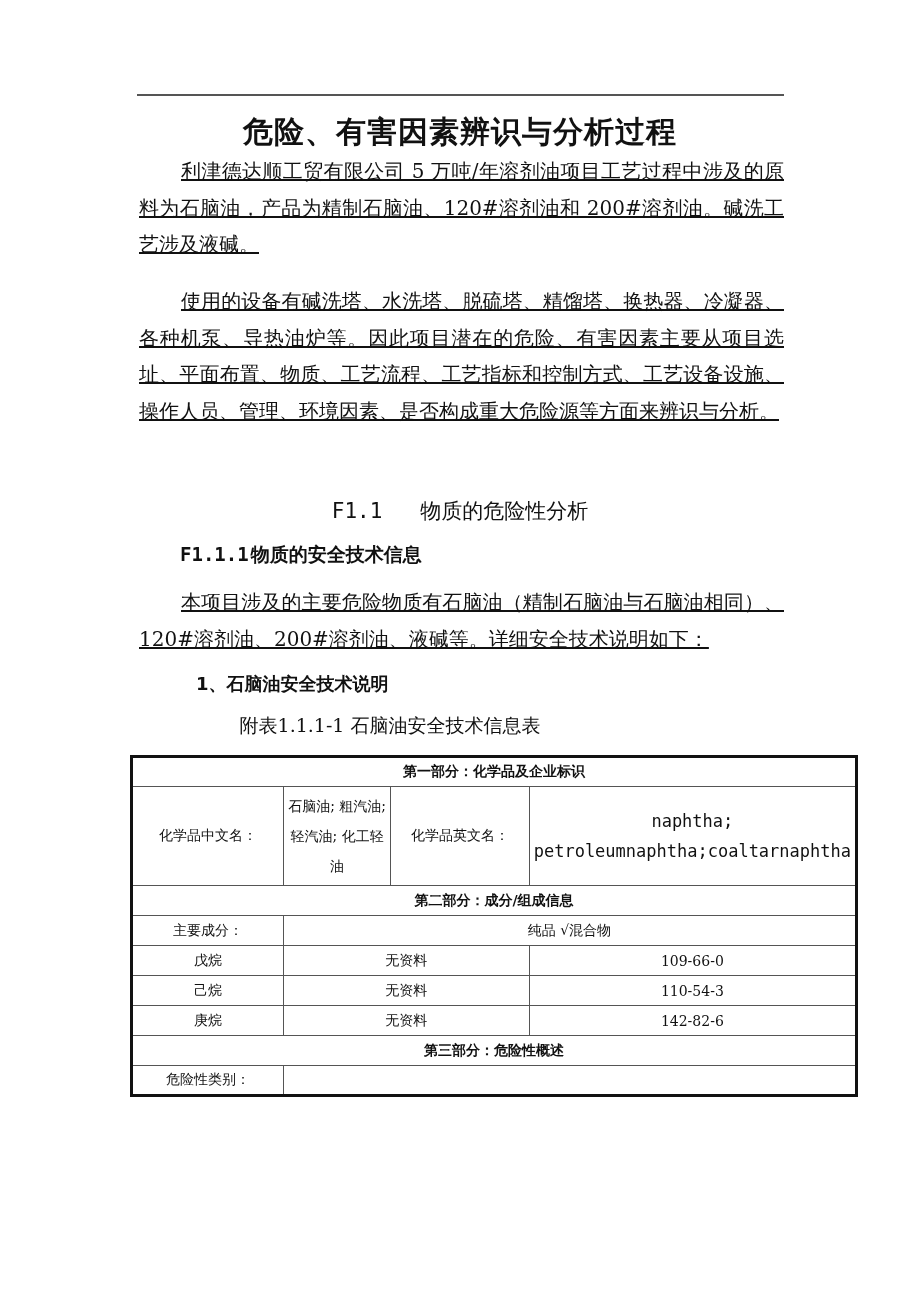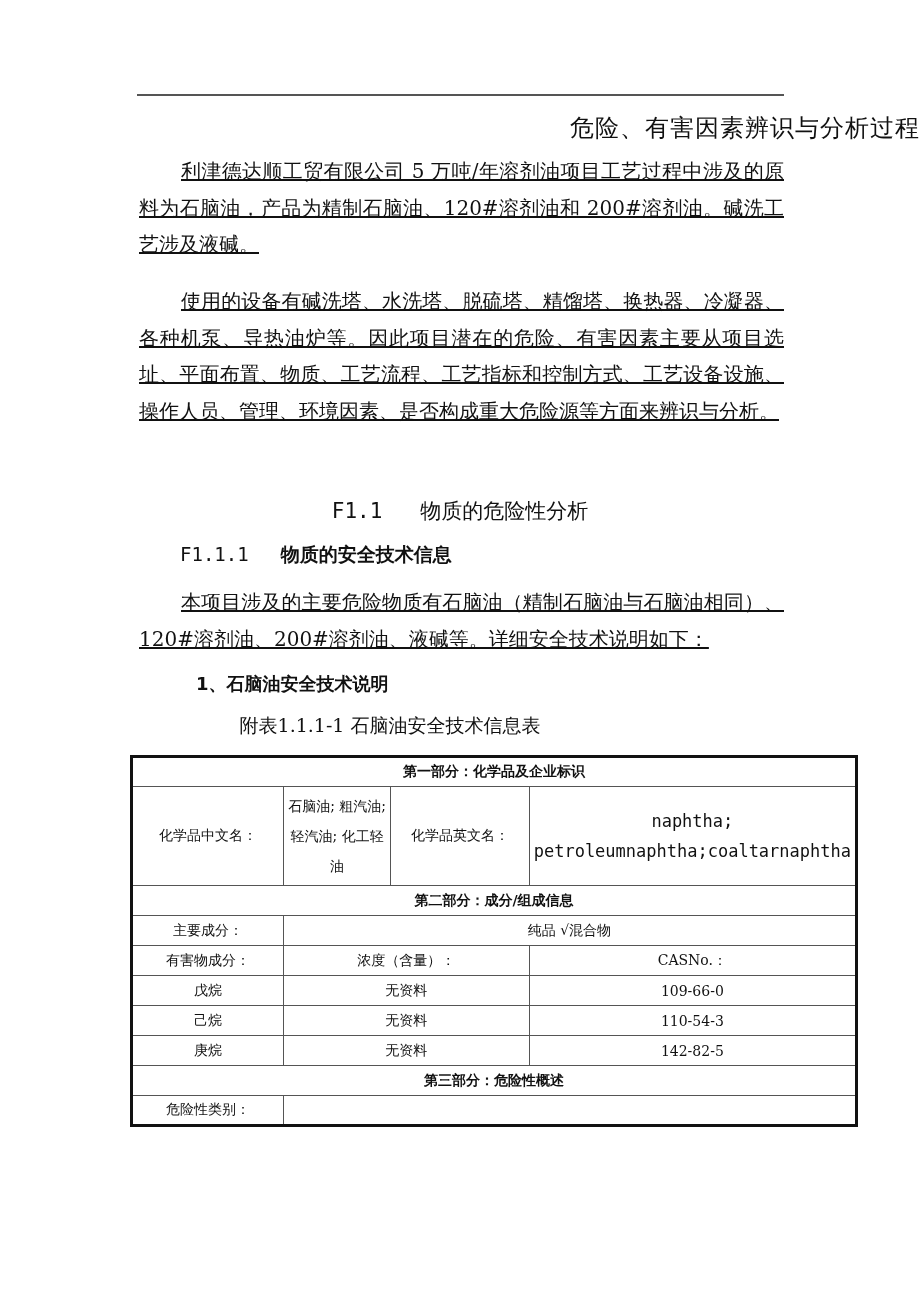--- a/index.html
+++ b/index.html
@@ -1,27 +1,27 @@
 <!DOCTYPE html>
 <html><head>
 <meta charset="utf-8">
 <style>
   html, body { margin: 0; padding: 0; background: #ffffff; }
   body { width: 920px; height: 1302px; position: relative; overflow: hidden;
          font-family: "DejaVu Serif", "Liberation Serif", serif; color: #111; }
   .rule { position: absolute; left: 137px; top: 94px; width: 647px; height: 2px; background: #555; }
-  .title { position: absolute; left: 0; width: 920px; top: 112px; text-align: right;
-           font-family: "DejaVu Sans", sans-serif; font-size: 24px; font-weight: normal; letter-spacing: 1px; }
+  .title { position: absolute; left: 0; width: 920px; top: 112px; text-align: center;
+           font-family: "DejaVu Sans", sans-serif; font-size: 30px; font-weight: bold; letter-spacing: 1px; }
   .para { position: absolute; left: 139px; width: 645px; font-size: 20px; line-height: 36.7px;
           text-align: justify; text-decoration: underline; }
   .para p { margin: 0; text-indent: 42px; }
   .h2 { position: absolute; left: 0; width: 920px; top: 497px; text-align: center;
         font-family: "DejaVu Sans Mono", monospace; font-size: 21px; }
   .h3 { position: absolute; left: 180px; top: 542px; font-family: "DejaVu Sans", sans-serif; font-size: 19px; font-weight: bold; }
-  .h3 .num { font-family: "DejaVu Sans Mono", monospace; font-weight: normal; margin-right: 32px; }
+  .h3 .num { font-family: "DejaVu Sans Mono", monospace; font-weight: bold; margin-right: 2px; }
   .h4 { position: absolute; left: 196px; top: 672px; font-family: "DejaVu Sans", sans-serif; font-size: 18px; font-weight: bold; }
   .caption { position: absolute; left: 0; width: 780px; top: 713px; text-align: center; font-size: 19px; }
   table.sds { position: absolute; left: 130px; top: 755px; width: 728px; border-collapse: collapse;
               border: 3px solid #111; font-size: 14px; }
   table.sds td { border: 1px solid #555; text-align: center; vertical-align: middle; padding: 4px 4px; }
   table.sds td.sec { font-family: "DejaVu Sans", sans-serif; font-weight: bold; font-size: 14px; }
   .r-sec { height: 30px; }
   .r-id { height: 90px; }
   .r-norm { height: 30px; }
   .synonym { line-height: 30px; text-align: center; }
@@ -76,38 +76,33 @@
     </td>
   </tr>
   <tr class="r-sec">
     <td colspan="4" class="sec">第二部分：成分/组成信息</td>
   </tr>
   <tr class="r-norm">
     <td>主要成分：</td>
     <td colspan="3">纯品 √混合物</td>
   </tr>
   <tr class="r-norm">
-    <td>有害物成分：</td>
-    <td colspan="2">浓度（含量）：</td>
-    <td>CASNo.：</td>
-  </tr>
-  <tr class="r-norm">
     <td>戊烷</td>
     <td colspan="2">无资料</td>
     <td>109-66-0</td>
   </tr>
   <tr class="r-norm">
     <td>己烷</td>
     <td colspan="2">无资料</td>
     <td>110-54-3</td>
   </tr>
   <tr class="r-norm">
     <td>庚烷</td>
     <td colspan="2">无资料</td>
-    <td>142-82-5</td>
+    <td>142-82-6</td>
   </tr>
   <tr class="r-sec">
     <td colspan="4" class="sec">第三部分：危险性概述</td>
   </tr>
   <tr class="r-norm">
     <td>危险性类别：</td>
     <td colspan="3"></td>
   </tr>
 </tbody>
   </table>

